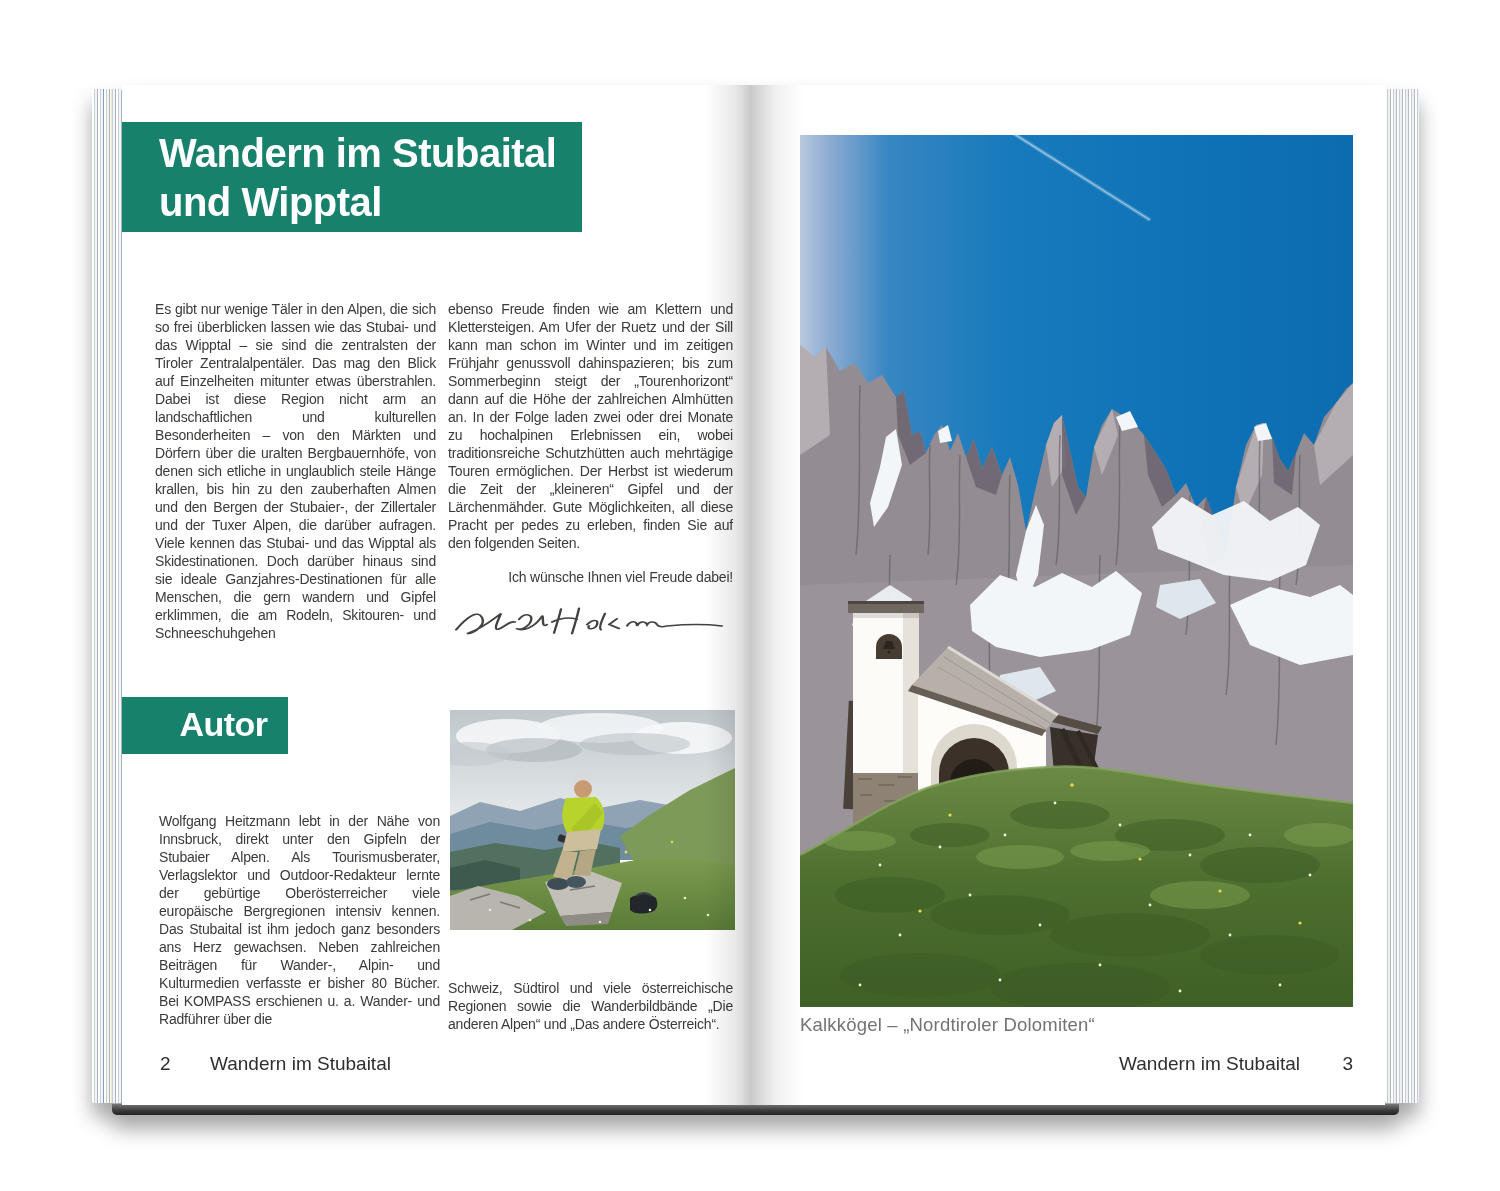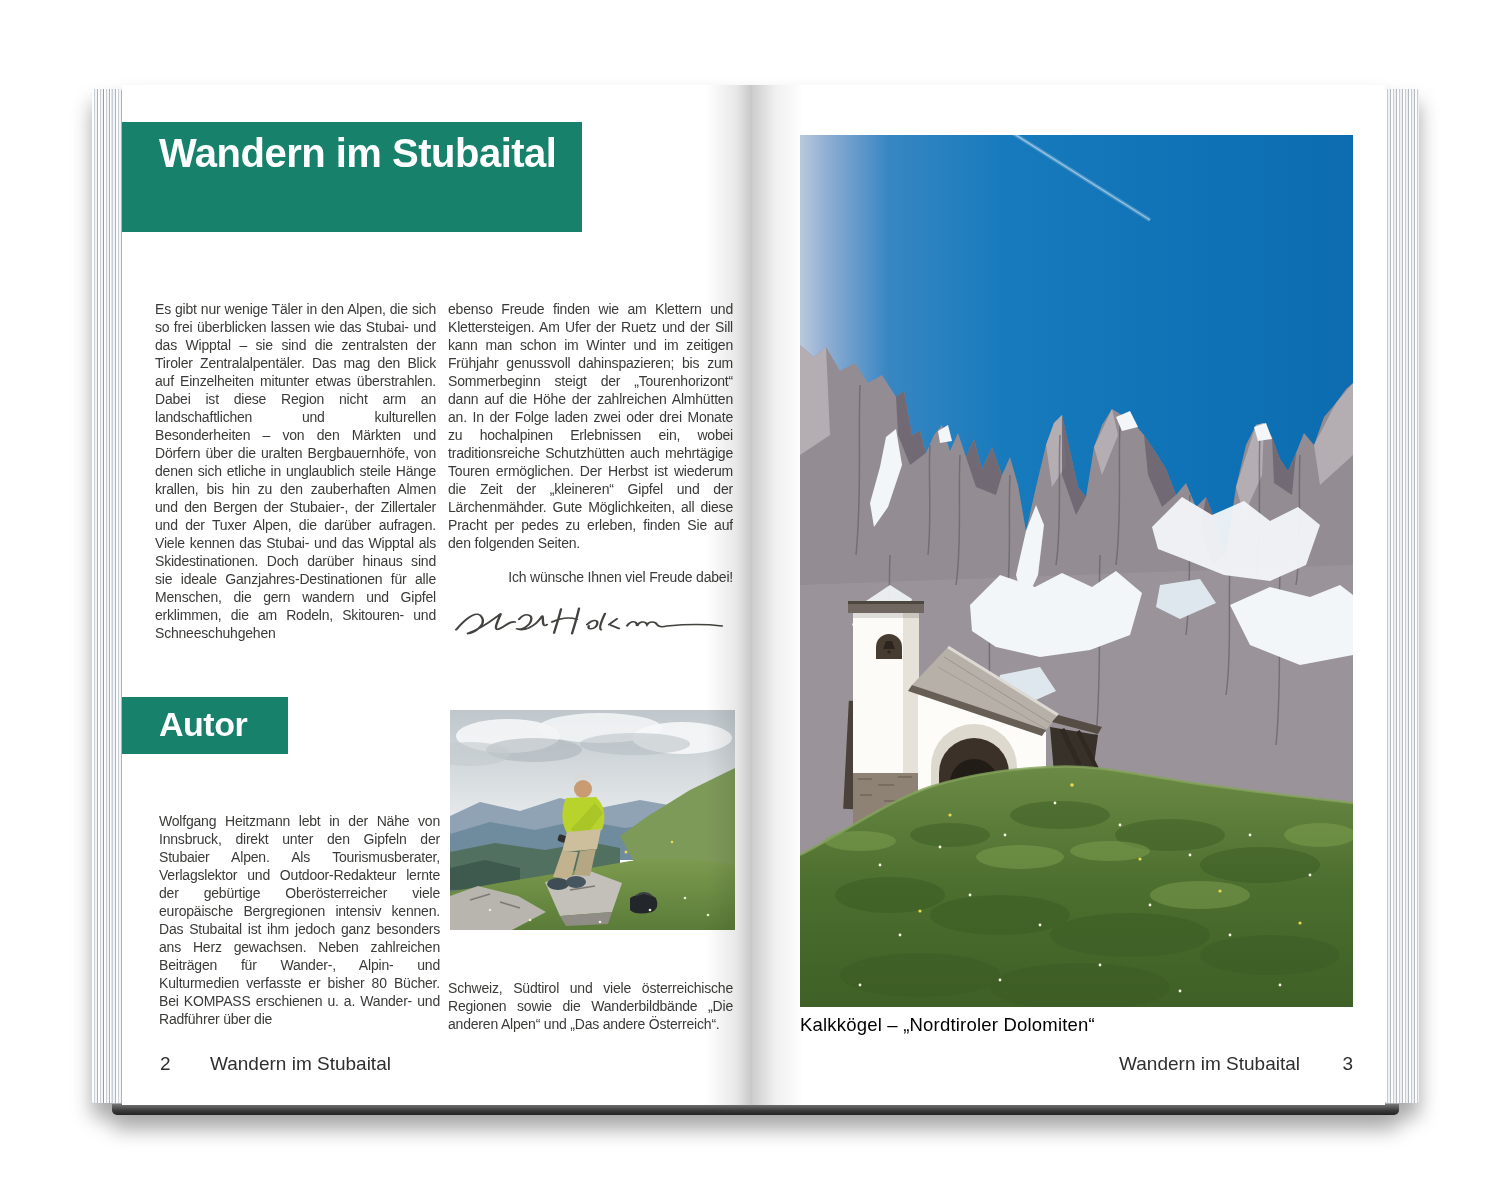--- a/index.html
+++ b/index.html
@@ -27,21 +27,21 @@
   .page-left{left:32px;width:630px;}
   .page-right{left:662px;width:633px;}
   .page-left::after{content:'';position:absolute;top:0;right:0;bottom:0;width:46px;pointer-events:none;
     background:linear-gradient(90deg,rgba(0,0,0,0) 0%,rgba(0,0,0,0.09) 65%,rgba(0,0,0,0.22) 100%);}
   .page-right::before{content:'';position:absolute;top:0;left:0;bottom:0;width:52px;pointer-events:none;
     background:linear-gradient(90deg,rgba(0,0,0,0.20) 0%,rgba(0,0,0,0.06) 45%,rgba(0,0,0,0) 100%);}
 
   .banner{position:absolute;left:0;background:#18816c;color:#fff;font-weight:bold;
           box-sizing:border-box;letter-spacing:-0.5px;}
   .title-banner{top:37px;width:460px;height:110px;font-size:40px;line-height:49px;padding:7px 0 0 37px;}
-  .autor-banner{top:612px;width:166px;height:57px;font-size:34px;line-height:55px;padding-left:37px;}
+  .autor-banner{top:612px;width:166px;height:57px;font-size:34px;line-height:55px;padding-left:37px;text-align:center;}
 
   .body-text{font-size:14px;line-height:18px;letter-spacing:-0.2px;text-align:justify;
              color:#3a3a38;}
   .col{position:absolute;overflow:hidden;margin-top:34px;}
   .intro-col1{left:33px;top:181px;width:281px;height:430px;}
   .intro-col2{left:326px;top:181px;width:285px;height:440px;}
   .closing{margin-top:16px;text-align:right;}
   .signature{display:block;margin-top:10px;width:285px;height:52px;}
   .bio-col1{left:37px;top:693px;width:281px;height:280px;}
   .bio-col2{left:326px;top:860px;width:285px;height:100px;}
@@ -49,33 +49,34 @@
   .author-photo{position:absolute;left:328px;top:625px;width:285px;height:220px;display:block;}
 
   .footer{position:absolute;top:968px;font-size:19px;color:#2f2f2f;}
   .fl-num{left:38px;}
   .fl-chap{left:88px;}
   .fr-chap{right:85px;text-align:right;}
   .fr-num{right:32px;}
 
   .main-photo{position:absolute;left:48px;top:50px;width:553px;height:872px;display:block;}
   .photo-caption{position:absolute;left:48px;top:929px;width:553px;
-                 font-size:18.5px;color:#000000;letter-spacing:0.2px;}
+                 font-size:18.5px;color:#737373;letter-spacing:0.2px;}
 </style>
 </head>
 <body>
 
 <div class="book">
   <div class="edge edge-left"></div>
   <div class="edge edge-right"></div>
   <div class="bottom-edge"></div>
 
   <div class="page page-left">
     <div class="banner title-banner">
       <div>Wandern im Stubaital</div>
+      <div>und Wipptal</div>
     </div>
 
     <div class="col intro-col1 body-text">Es gibt nur wenige Täler in den Alpen, die sich so frei überblicken lassen wie das Stubai- und das Wipptal – sie sind die zentralsten der Tiroler Zentralalpentäler. Das mag den Blick auf Einzelheiten mitunter etwas überstrahlen. Dabei ist diese Region nicht arm an landschaftlichen und kulturellen Besonderheiten – von den Märkten und Dörfern über die uralten Bergbauernhöfe, von denen sich etliche in unglaublich steile Hänge krallen, bis hin zu den zauberhaften Almen und den Bergen der Stubaier-, der Zillertaler und der Tuxer Alpen, die darüber aufragen. Viele kennen das Stubai- und das Wipptal als Skidestinationen. Doch darüber hinaus sind sie ideale Ganzjahres-Destinationen für alle Menschen, die gern wandern und Gipfel erklimmen, die am Rodeln, Skitouren- und Schneeschuhgehen</div>
 
     <div class="col intro-col2">
       <div class="body-text">ebenso Freude finden wie am Klettern und Klettersteigen. Am Ufer der Ruetz und der Sill kann man schon im Winter und im zeitigen Frühjahr genussvoll dahinspazieren; bis zum Sommerbeginn steigt der „Tourenhorizont“ dann auf die Höhe der zahlreichen Almhütten an. In der Folge laden zwei oder drei Monate zu hochalpinen Erlebnissen ein, wobei traditionsreiche Schutzhütten auch mehrtägige Touren ermöglichen. Der Herbst ist wiederum die Zeit der „kleineren“ Gipfel und der Lärchenmähder. Gute Möglichkeiten, all diese Pracht per pedes zu erleben, finden Sie auf den folgenden Seiten.</div>
       <div class="body-text closing">Ich wünsche Ihnen viel Freude dabei!</div>
       <svg class="signature" viewBox="0 0 285 80" preserveAspectRatio="none">
         <g fill="none" stroke="#44423f" stroke-width="2.4" stroke-linecap="round">
           <path d="M8,52 C20,30 30,22 34,33 C38,44 27,57 19,58 C34,50 45,36 53,27 C48,44 45,55 52,50 C58,46 62,38 67,40"></path>

